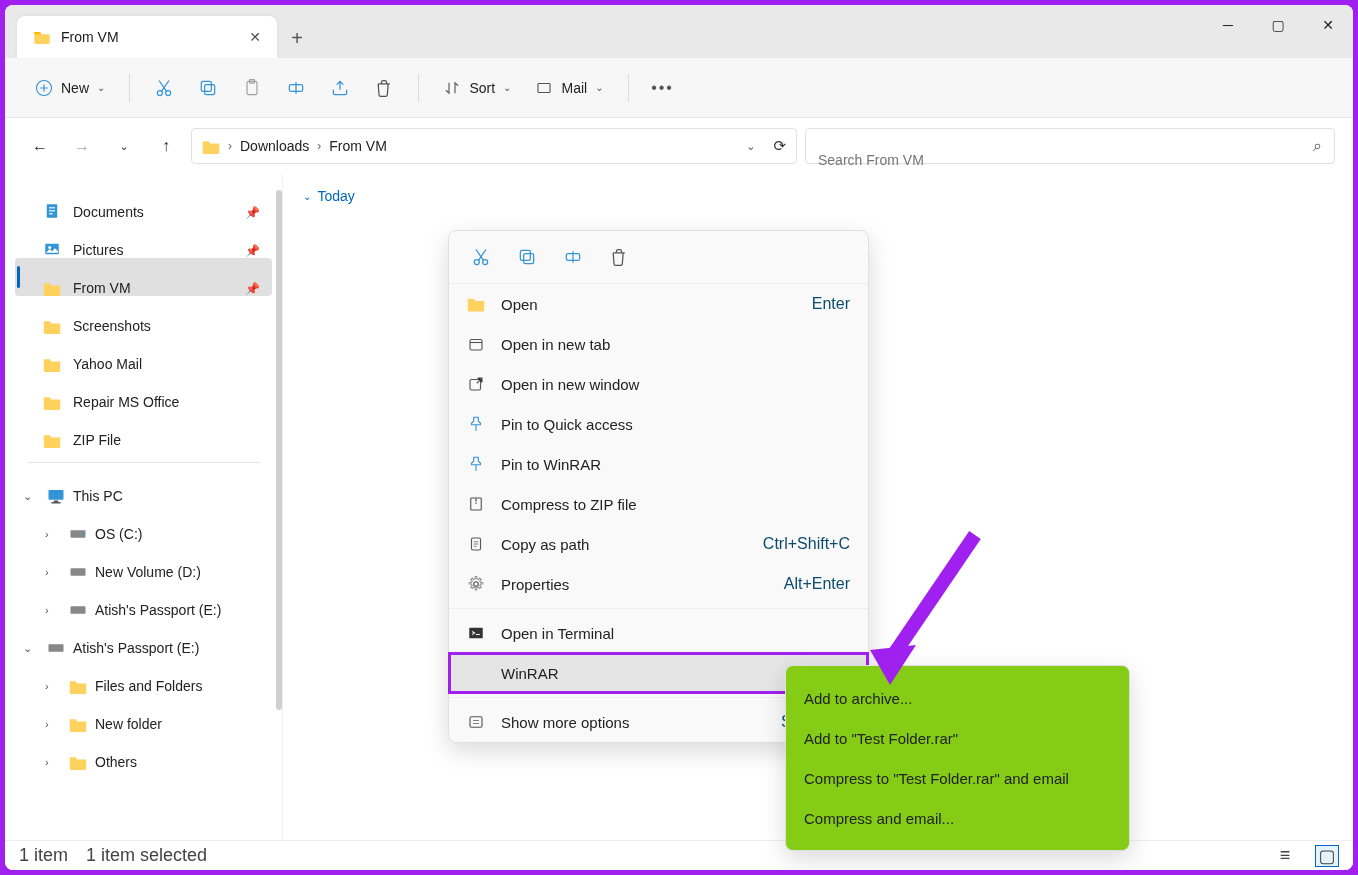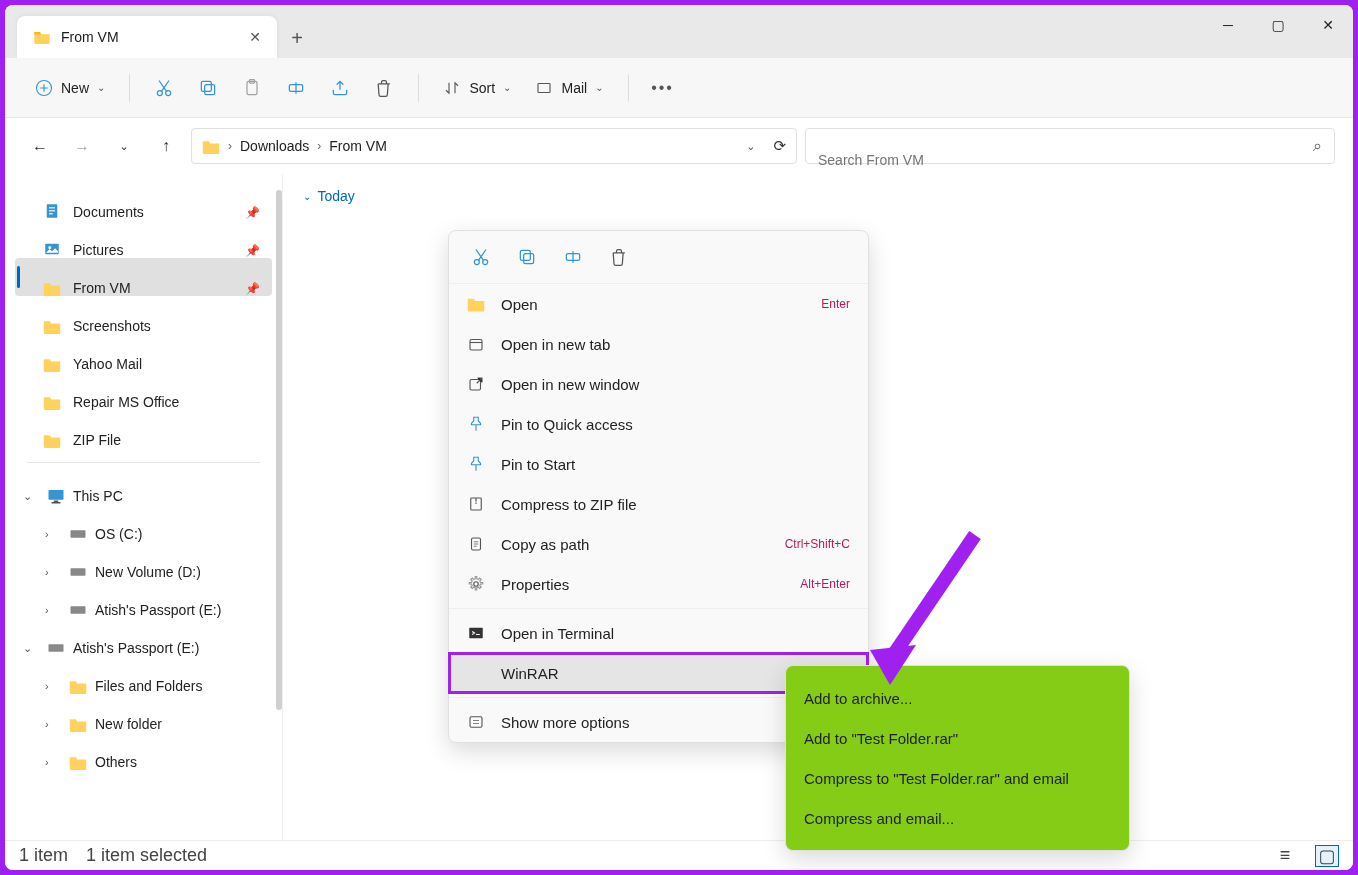--- a/index.html
+++ b/index.html
@@ -53,21 +53,21 @@
 .content { flex: 1; padding: 14px 20px; position: relative; }
 .group-hdr { display: flex; align-items: center; gap: 6px; color: #0067c0; font-size: 14px; margin-bottom: 8px; cursor: pointer; }
 .file-item { width: 110px; display: flex; flex-direction: column; align-items: center; padding: 8px; background: #e8e8e8; border-radius: 2px; cursor: pointer; }
 .file-item .fname { font-size: 13px; margin-top: 6px; color: #222; text-align: center; }
 
 
 .ctx { position: absolute; left: 443px; top: 225px; width: 421px; background: #f9f9f9; border: 1px solid #e0e0e0; border-radius: 8px; box-shadow: 0 8px 24px rgba(0,0,0,0.15); z-index: 50; }
 .ctx-row-icons { display: flex; gap: 22px; padding: 14px 20px; border-bottom: 1px solid #eee; }
 .ctx-row-icons .ci { width: 24px; height: 24px; cursor: pointer; display:flex; align-items:center; justify-content:center; }
 .ctx-item { display: flex; align-items: center; gap: 16px; height: 40px; padding: 0 18px; font-size: 15px; color: #222; cursor: pointer; }
-.ctx-item .shortcut { margin-left: auto; font-size: 12px; color: #be185d; }
+.ctx-item .shortcut { margin-left: auto; font-size: 16px; color: #0c4a6e; }
 .ctx-item .sub-arrow { margin-left: auto; color: #777; font-size: 12px; }
 .ctx-item.highlight { background: #e5e5e5; outline: 3px solid #a020f0; outline-offset: -2px; }
 .ctx-sep { height: 1px; background: #eee; margin: 4px 0; }
 .ctx-item svg, .ctx-item .ico-slot { width: 18px; height: 18px; flex-shrink: 0; }
 
 
 .submenu { position: absolute; left: 780px; top: 660px; width: 345px; background: #84cc16; border: 1px solid #e0e0e0; border-radius: 8px; box-shadow: 0 8px 24px rgba(0,0,0,0.15); padding: 12px 0; z-index: 60; }
 .sub-item { height: 40px; display: flex; align-items: center; padding: 0 18px; font-size: 15px; color: #222; cursor: pointer; }
 
 
@@ -378,21 +378,21 @@
     <div class="ctx-item">
       <svg viewBox="0 0 24 24">
           <path fill="none" stroke="#3395d6" stroke-width="1.5" d="M9 3h6v5l3 3v2H6v-2l3-3zM12 13v8"></path>
         </svg>
       <span>Pin to Quick access</span>
     </div>
     <div class="ctx-item">
       <svg viewBox="0 0 24 24">
           <path fill="none" stroke="#3395d6" stroke-width="1.5" d="M9 3h6v5l3 3v2H6v-2l3-3zM12 13v8"></path>
         </svg>
-      <span>Pin to Start</span>
+      <span>Pin to WinRAR</span>
     </div>
     <div class="ctx-item">
       <svg viewBox="0 0 24 24">
           <rect x="5" y="4" width="14" height="16" rx="1" fill="none" stroke="#555" stroke-width="1.5"></rect>
           <path stroke="#555" stroke-width="1.5" d="M12 4v4M11 8h2M12 10v2"></path>
         </svg>
       <span>Compress to ZIP file</span>
     </div>
     <div class="ctx-item">
       <svg viewBox="0 0 24 24">

